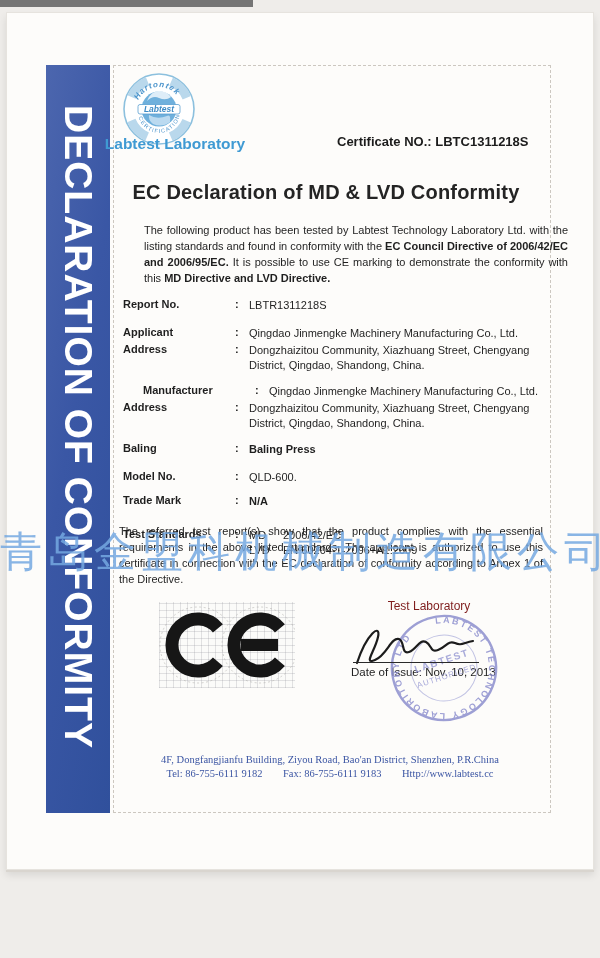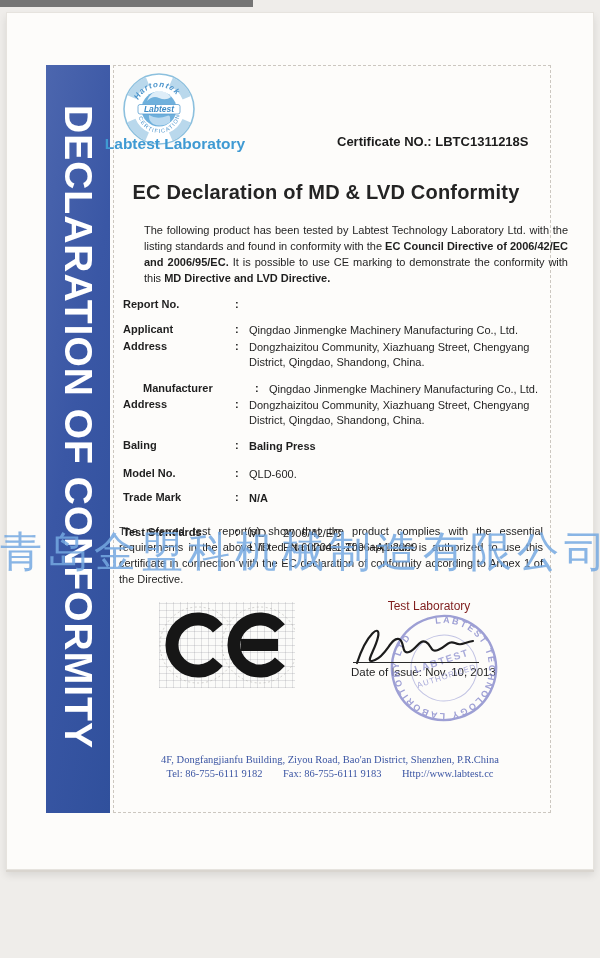--- a/index.html
+++ b/index.html
@@ -148,20 +148,21 @@
   </div>
 
   <div class="doc-title">EC Declaration of MD &amp; LVD Conformity</div>
 
   <div class="para para-intro"><span>The following product has been tested by Labtest Technology Laboratory Ltd. with the listing standards and found in conformity with the </span><span class="b">EC Council Directive of 2006/42/EC and 2006/95/EC.</span><span> It is possible to use CE marking to demonstrate the conformity with this </span><span class="b">MD Directive and LVD Directive.</span></div>
 
   <div class="ftable">
     <div class="trow">
       <span class="tlabel">Report No.</span>
       <span class="tcolon">:</span>
+      <span class="tvalue">LBTR1311218S</span>
     </div>
     <div class="trow">
       <span class="tlabel">Applicant</span>
       <span class="tcolon">:</span>
       <span class="tvalue">Qingdao Jinmengke Machinery Manufacturing Co., Ltd.</span>
     </div>
     <div class="trow">
       <span class="tlabel">Address</span>
       <span class="tcolon">:</span>
       <span class="tvalue">Dongzhaizitou Community, Xiazhuang Street, Chengyang District, Qingdao, Shandong, China.</span>

